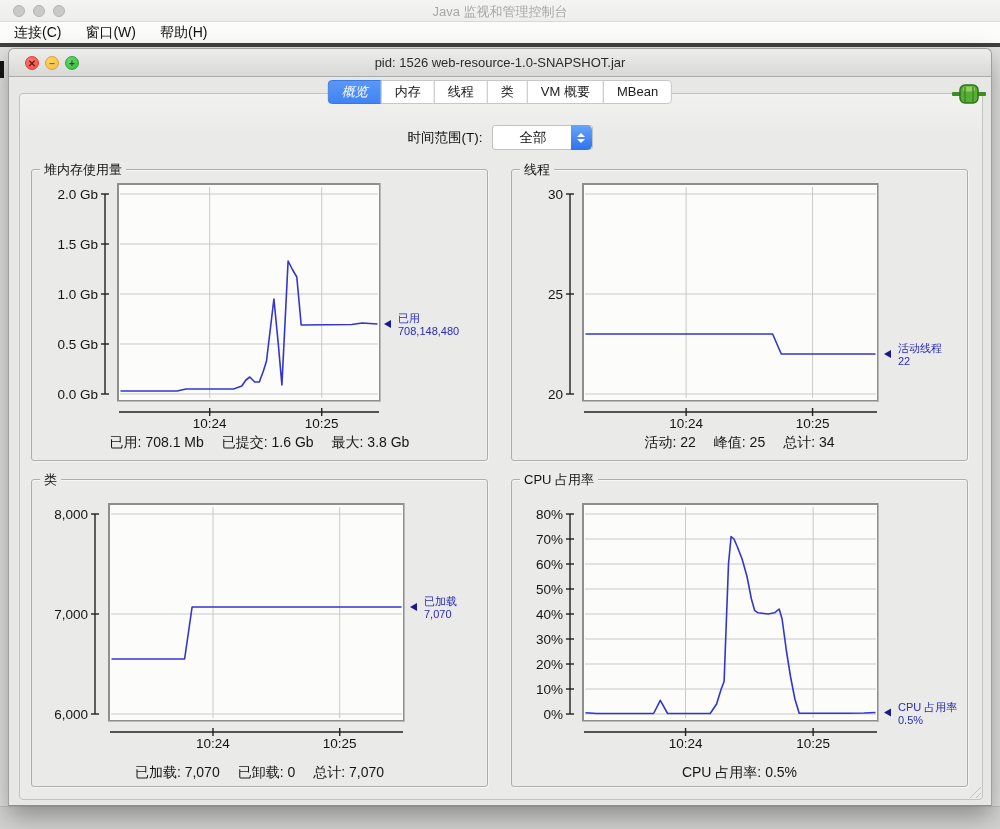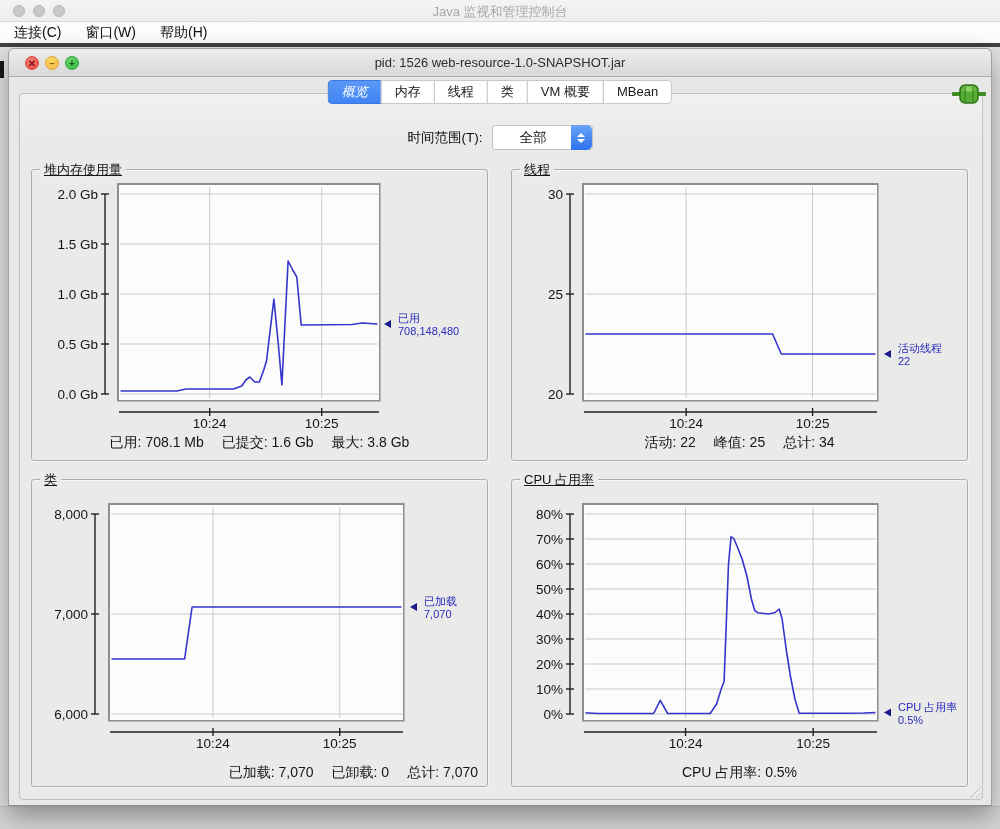--- a/index.html
+++ b/index.html
@@ -94,21 +94,21 @@
   .chev.up { border-bottom:4px solid #fff; }
   .chev.down { border-top:4px solid #fff; }
 
   
   .groupbox {
     position:absolute; border:1px solid #aeaead; border-radius:3px;
     box-shadow:inset 0 1px 0 rgba(255,255,255,0.55), 1px 1px 0 rgba(255,255,255,0.5);
   }
   .groupbox .gb-label {
     position:absolute; top:-9px; left:8px; background:#ebebea; padding:0 4px;
-    font-size:13px; color:#141414; line-height:17px; white-space:nowrap;text-decoration:underline;
+    font-size:13px; color:#141414; line-height:17px; white-space:nowrap;
   }
   .groupbox svg { position:absolute; left:0; top:0; }
   .chart-status {
     position:absolute; left:0; width:100%; text-align:center;
     font-size:14px; color:#161616; white-space:nowrap;
   }
   .chart-status span { margin:0 9px; }
   .resize-grip {
     position:absolute; left:958px; top:736px; width:14px; height:13px;
     background:repeating-linear-gradient(135deg, transparent 0 3px, #b7b7b6 3px 4px);
@@ -260,21 +260,21 @@
         <line x1="181" y1="248" x2="181" y2="256" stroke="#222" stroke-width="1.4"></line>
         <text x="181" y="268" text-anchor="middle" font-size="13.5" fill="#141414">10:24</text>
         <line x1="307.73" y1="27" x2="307.73" y2="238" stroke="#c9c9c8" stroke-width="1"></line>
         <line x1="307.73" y1="248" x2="307.73" y2="256" stroke="#222" stroke-width="1.4"></line>
         <text x="307.73" y="268" text-anchor="middle" font-size="13.5" fill="#141414">10:25</text>
         <polyline points="79.5,179.0 152.6,179.0 160.1,127.0 369.5,127.0" fill="none" stroke="#3535cd" stroke-width="1.6" stroke-linejoin="round"></polyline>
         <polygon points="385,123 385,131 378,127" fill="#1a1a8c"></polygon>
         <text x="392" y="125" font-size="11" fill="#2a2abd">已加载</text>
         <text x="392" y="138" font-size="11" fill="#2a2abd">7,070</text>
       </svg>
-      <div class="chart-status" style="top: 284px; text-align: right;"><span>已加载: 7,070</span><span>已卸载: 0</span><span>总计: 7,070</span></div>
+      <div class="chart-status" style="top: 284px;"><span>已加载: 7,070</span><span>已卸载: 0</span><span>总计: 7,070</span></div>
     </div>
   <div class="groupbox" style="left:502px; top:430px; width:457px; height:308px;">
       <span class="gb-label">CPU 占用率</span>
       <svg width="455" height="306">
         <rect x="70" y="23" width="297" height="219" fill="#b9b9b8"></rect>
         <rect x="70" y="23" width="296" height="218" fill="#8e8e8d"></rect>
         <rect x="72" y="25" width="293" height="215" fill="#fcfcfb"></rect>
         <line x1="73" y1="34" x2="364" y2="34" stroke="#c9c9c8" stroke-width="1"></line>
         <text x="51" y="38.5" text-anchor="end" font-size="13.5" fill="#141414">80%</text>
         <line x1="54" y1="34" x2="62" y2="34" stroke="#222" stroke-width="1.4"></line>

